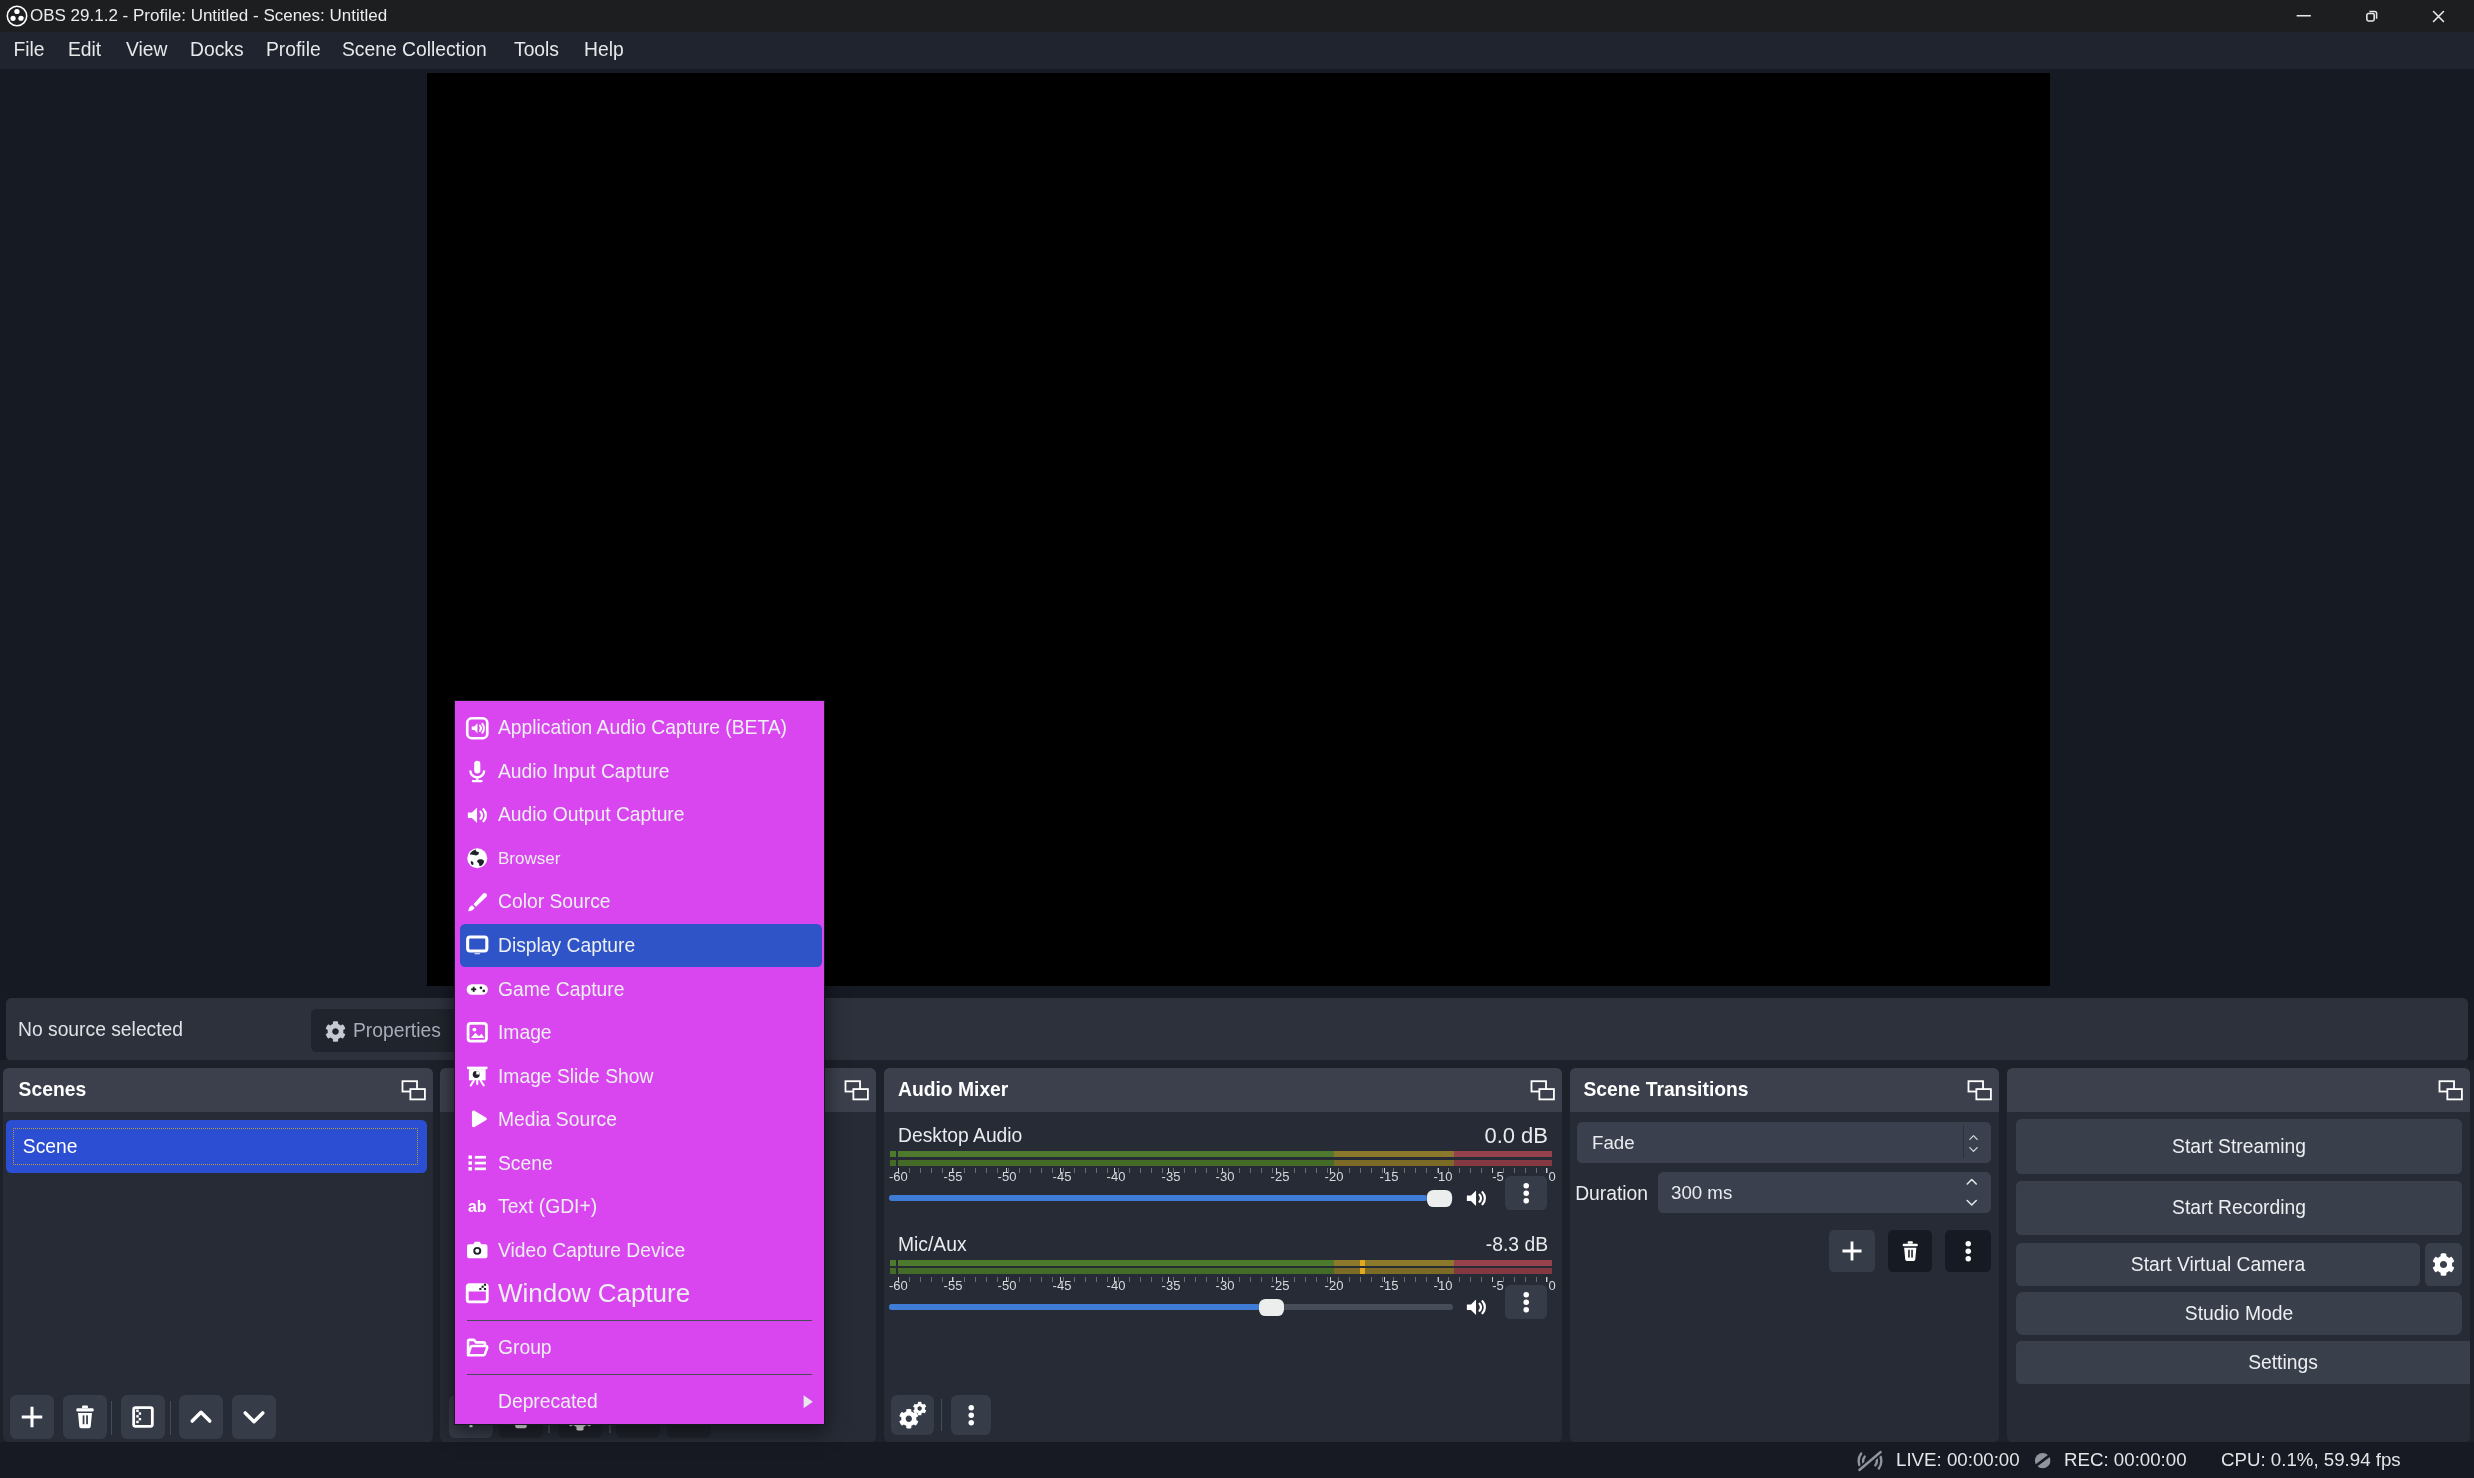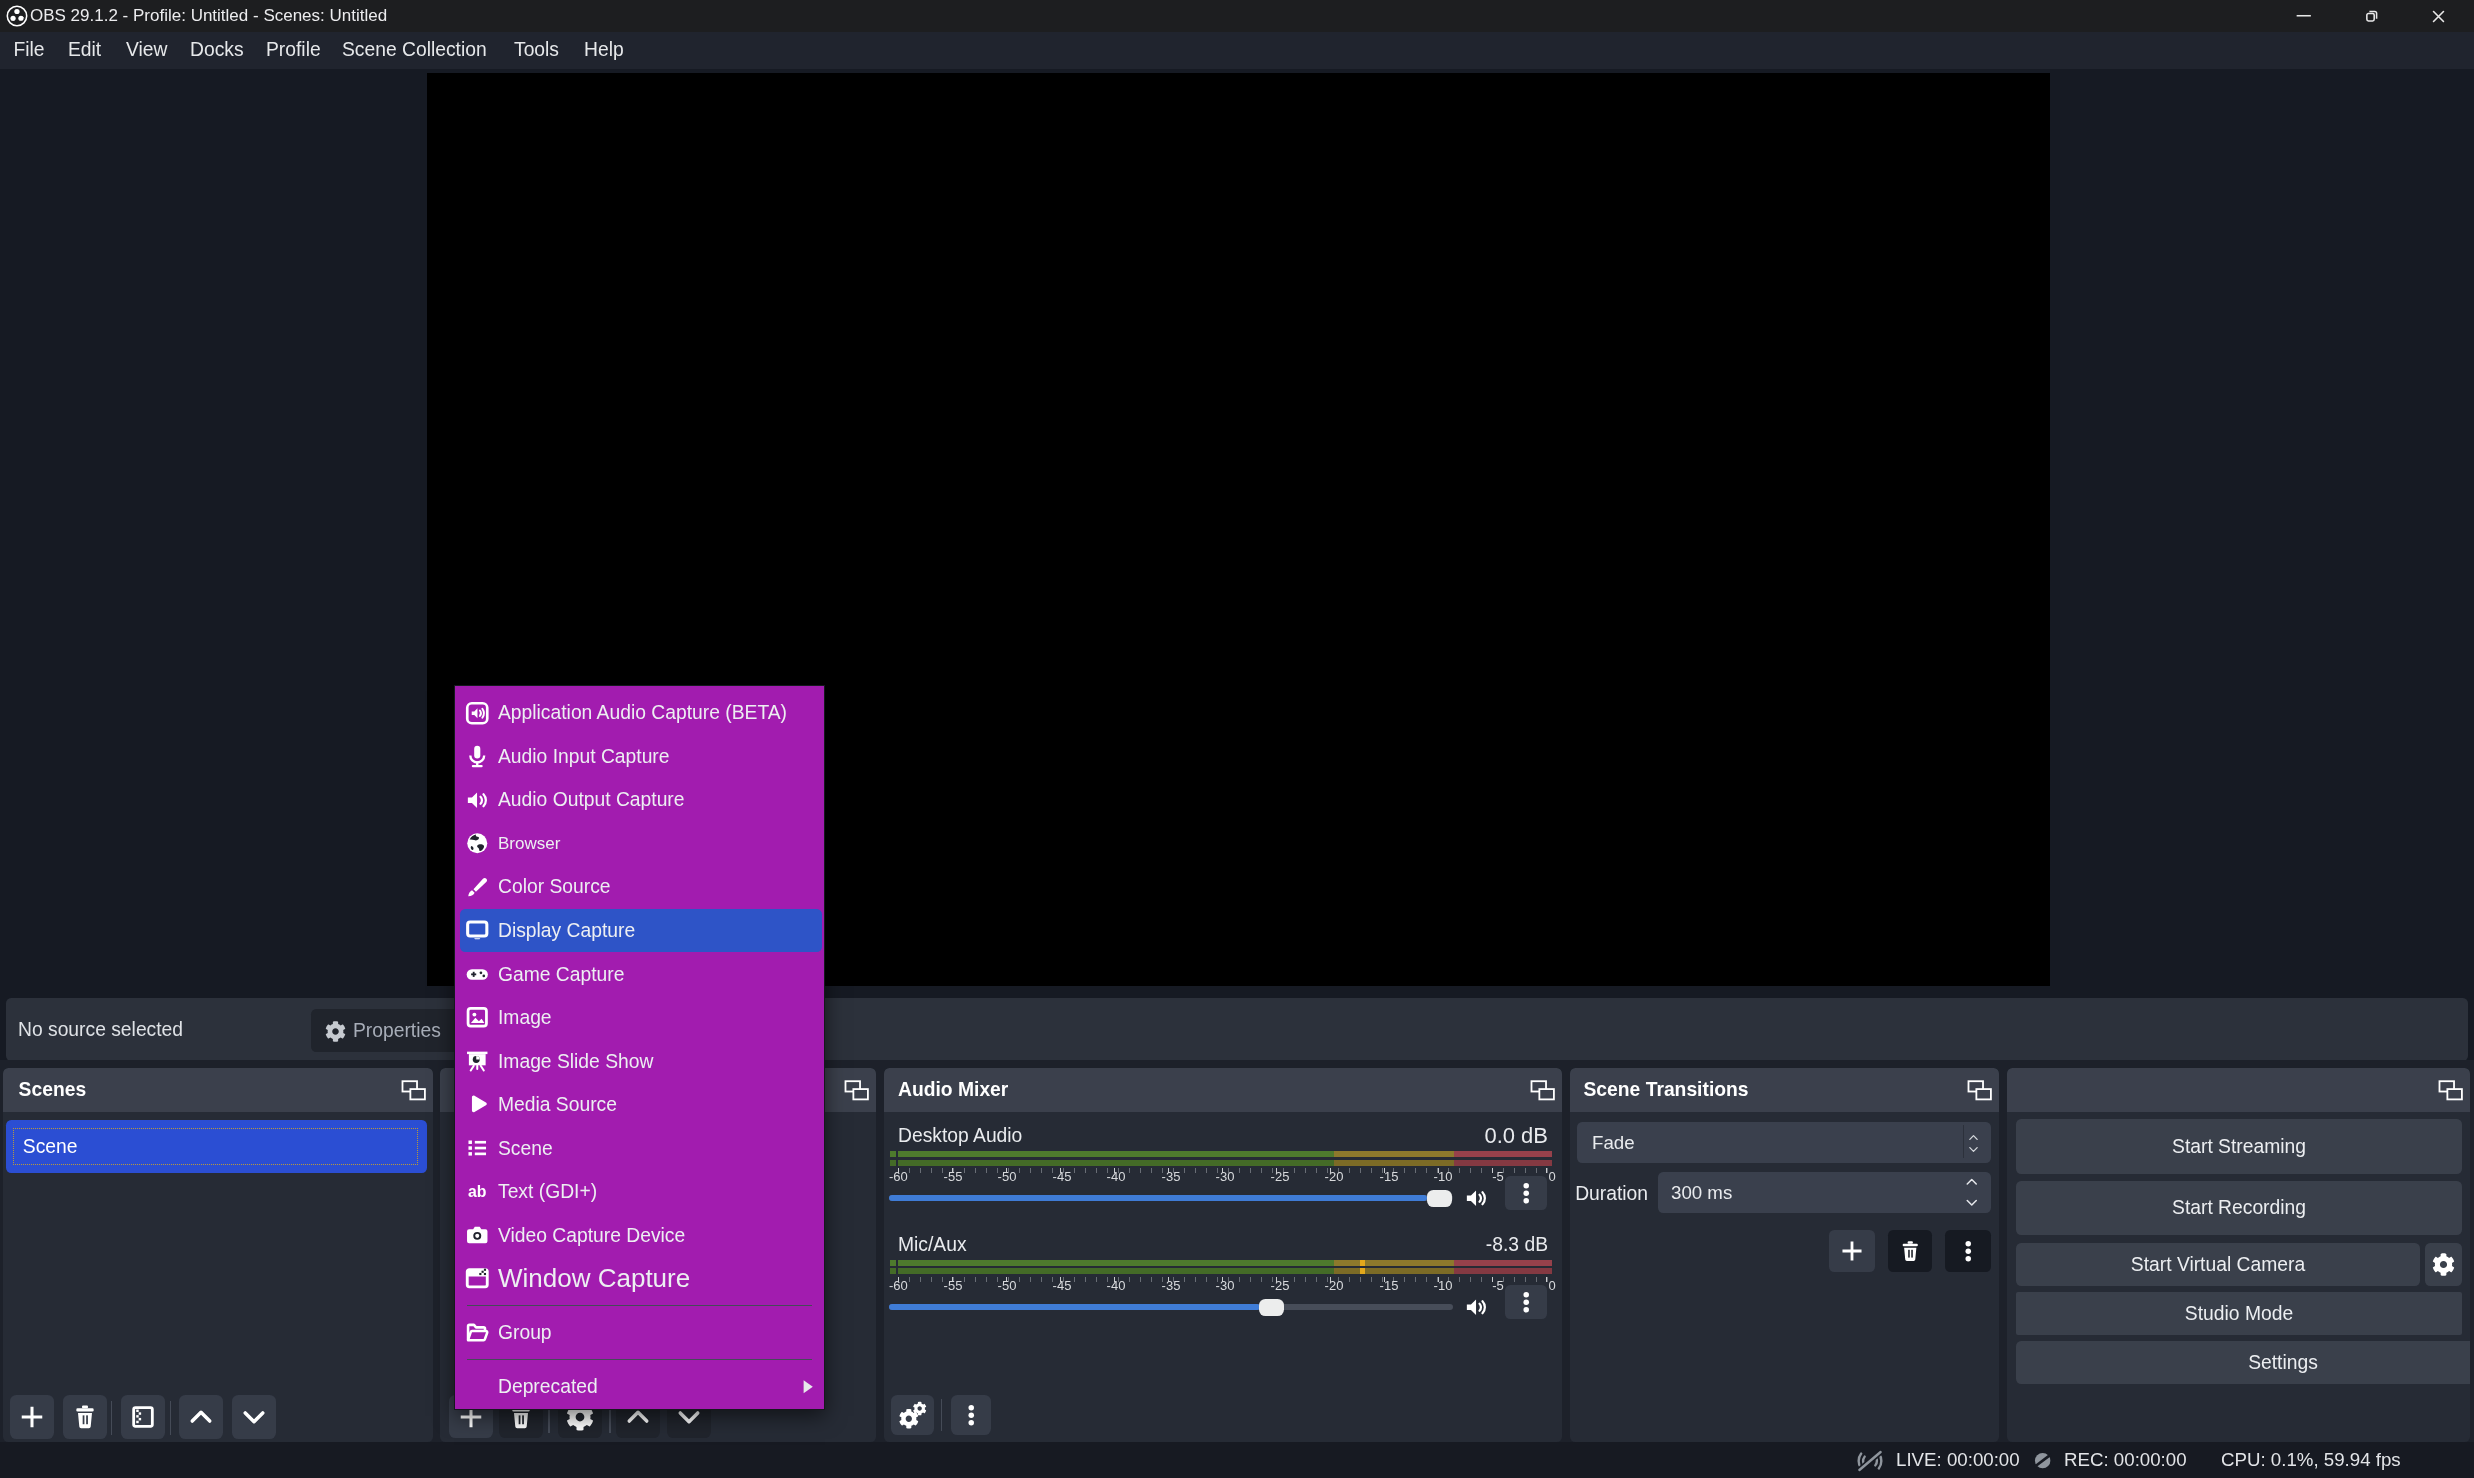--- a/index.html
+++ b/index.html
@@ -317,21 +317,21 @@
       </svg>
     </div>
     <div class="ctr" style="left:9px;top:51px;width:446px;height:55px;background:#3a404b;border-radius:5.2px;font-size:19.3px;color:#eceef1">Start Streaming</div>
     <div class="ctr" style="left:9px;top:113px;width:446px;height:54px;background:#3a404b;border-radius:5.2px;font-size:19.3px;color:#eceef1">Start Recording</div>
     <div class="ctr" style="left:9px;top:175px;width:404px;height:43px;background:#3a404b;border-radius:5.2px;font-size:19.3px;color:#eceef1">Start Virtual Camera</div>
     <div class="ctr" style="left:418px;top:175px;width:37px;height:43px;background:#3a404b;border-radius:5.2px">
       <svg width="23" height="23" viewBox="0 0 512 512" style="">
         <path fill="#ffffff" d="M487.4 315.7l-42.6-24.6c4.3-23.2 4.3-47 0-70.2l42.6-24.6c4.9-2.8 7.1-8.6 5.5-14-11.1-35.6-30-67.8-54.7-94.6-3.8-4.1-10-5.1-14.8-2.3L380.8 110c-17.9-15.4-38.5-27.3-60.8-35.1V25.8c0-5.6-3.9-10.5-9.4-11.7-36.7-8.2-74.3-7.8-109.2 0-5.5 1.2-9.4 6.1-9.4 11.7V75c-22.2 7.9-42.8 19.8-60.8 35.1L88.7 85.5c-4.9-2.8-11-1.9-14.8 2.3-24.7 26.7-43.6 58.9-54.7 94.6-1.7 5.4.6 11.2 5.5 14L67.3 221c-4.3 23.2-4.3 47 0 70.2l-42.6 24.6c-4.9 2.8-7.1 8.6-5.5 14 11.1 35.6 30 67.8 54.7 94.6 3.8 4.1 10 5.1 14.8 2.3l42.6-24.6c17.9 15.4 38.5 27.3 60.8 35.1v49.2c0 5.6 3.9 10.5 9.4 11.7 36.7 8.2 74.3 7.8 109.2 0 5.5-1.2 9.4-6.1 9.4-11.7v-49.2c22.2-7.9 42.8-19.8 60.8-35.1l42.6 24.6c4.9 2.8 11 1.9 14.8-2.3 24.7-26.7 43.6-58.9 54.7-94.6 1.7-5.4-.6-11.2-5.5-14zM256 336c-44.1 0-80-35.9-80-80s35.9-80 80-80 80 35.9 80 80-35.9 80-80 80z"></path>
       </svg>
     </div>
-    <div class="ctr" style="left:9px;top:224px;width:446px;height:43px;background:#3a404b;border-radius:2px;font-size:19.3px;color:#eceef1">Studio Mode</div>
+    <div class="ctr" style="left:9px;top:224px;width:446px;height:43px;background:#3a404b;border-radius:7px;font-size:19.3px;color:#eceef1">Studio Mode</div>
     <div class="ctr" style="left:9px;top:273px;width:534px;height:43px;background:#3a404b;border-radius:5.2px;font-size:19.3px;color:#eceef1">Settings</div>
   </div>
 <div class="" style="left:0px;top:1442px;width:2475px;height:36px;background:#171a22"></div>
 <div class="ctr" style="left:1855px;top:1450px;width:30px;height:22px;">
     <svg width="28" height="24" viewBox="0 0 28 24" style="">
       <circle cx="14" cy="12" r="2.4" fill="#8f959d"></circle>
       <path d="M8.7 7.6a7.4 7.4 0 0 0 0 8.8M5.2 4.6a12 12 0 0 0 0 14.8" fill="none" stroke="#8f959d" stroke-width="2.4" stroke-linecap="round"></path>
       <path d="M19.3 7.6a7.4 7.4 0 0 1 0 8.8M22.8 4.6a12 12 0 0 1 0 14.8" fill="none" stroke="#8f959d" stroke-width="2.4" stroke-linecap="round"></path>
       <path d="M3.4 21 24.6 3" stroke="#171a22" stroke-width="5.6"></path>
       <path d="M3.4 21 24.6 3" stroke="#8f959d" stroke-width="2.4" stroke-linecap="round"></path>
@@ -339,21 +339,21 @@
   </div>
 <div class="t" style="left:1896px;top:1442px;width:193px;height:36px;font-size:18.7px;color:#e3e5e8">LIVE: 00:00:00</div>
 <div class="ctr" style="left:2032px;top:1451px;width:22px;height:19.3px;">
     <svg width="19.3" height="19.3" viewBox="0 0 24 24" style="">
       <circle cx="12" cy="12" r="9.6" fill="#8f959d"></circle>
       <path d="M2 19.6 22 4.4" stroke="#171a22" stroke-width="3.4"></path>
     </svg>
   </div>
 <div class="t" style="left:2064px;top:1442px;width:193px;height:36px;font-size:18.7px;color:#e3e5e8">REC: 00:00:00</div>
 <div class="t" style="left:2221px;top:1442px;width:258px;height:36px;font-size:18.7px;color:#e3e5e8">CPU: 0.1%, 59.94 fps</div>
-<div class="" style="left:454px;top:685px;width:371px;height:725px;background:#a21caf;border:0.6px solid #15181e;box-shadow:0 6.4px 19.3px rgba(0,0,0,.55);z-index:50">
+<div class="" style="left:454px;top:700px;width:371px;height:725px;background:#d946ef;border:0.6px solid #15181e;box-shadow:0 6.4px 19.3px rgba(0,0,0,.55);z-index:50">
     <div class="" style="left:5.2px;top:223px;width:362px;height:43px;background:#2e54c7;border-radius:5.2px"></div>
     <div class="ctr" style="left:9.7px;top:14.7px;width:24.5px;height:24.5px;">
       <svg width="24.5" height="24.5" viewBox="0 0 24 24" style="">
         <rect x="2.2" y="2.2" width="19.6" height="19.6" rx="4.5" fill="none" stroke="#ffffff" stroke-width="2.6"></rect>
         <path fill="#ffffff" d="M6.6 10.2v3.6h2.5l3.1 3V7.2l-3.1 3z"></path>
         <path fill="none" stroke="#ffffff" stroke-width="1.9" stroke-linecap="round" d="M14.6 9.3a4.4 4.4 0 0 1 0 5.4"></path>
         <path fill="none" stroke="#ffffff" stroke-width="1.9" stroke-linecap="round" d="M17 7.6a7.6 7.6 0 0 1 0 8.8"></path>
       </svg>
     </div>
     <div class="t" style="left:43px;top:11.4px;width:309px;height:31px;font-size:19.3px;color:#edeff2">Application Audio Capture (BETA)</div>

